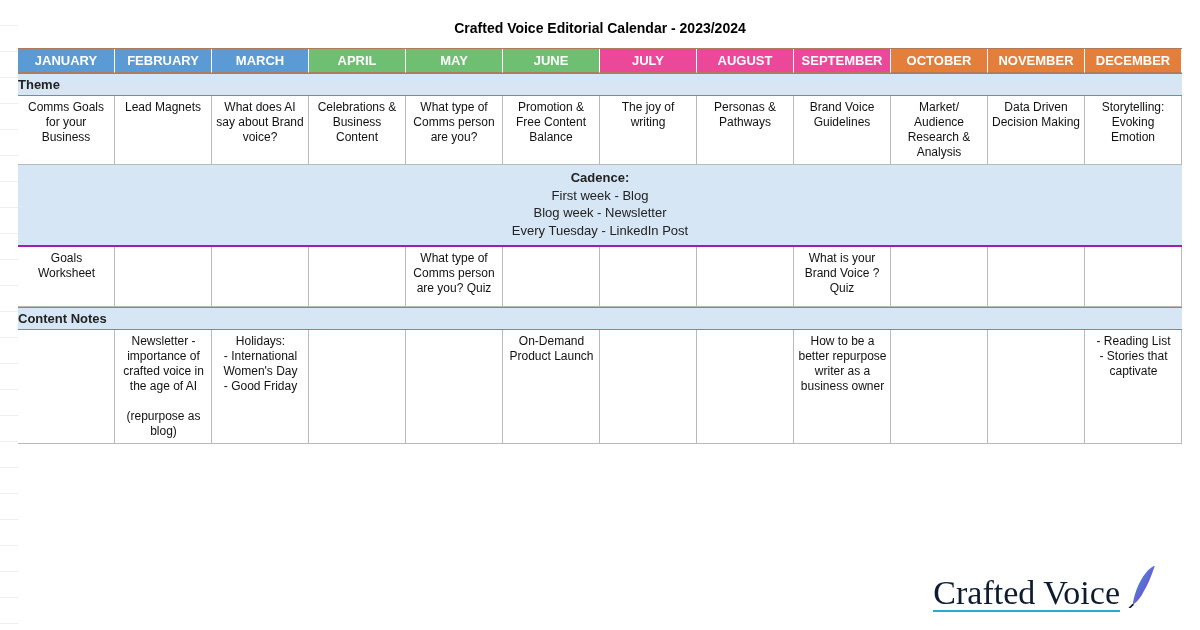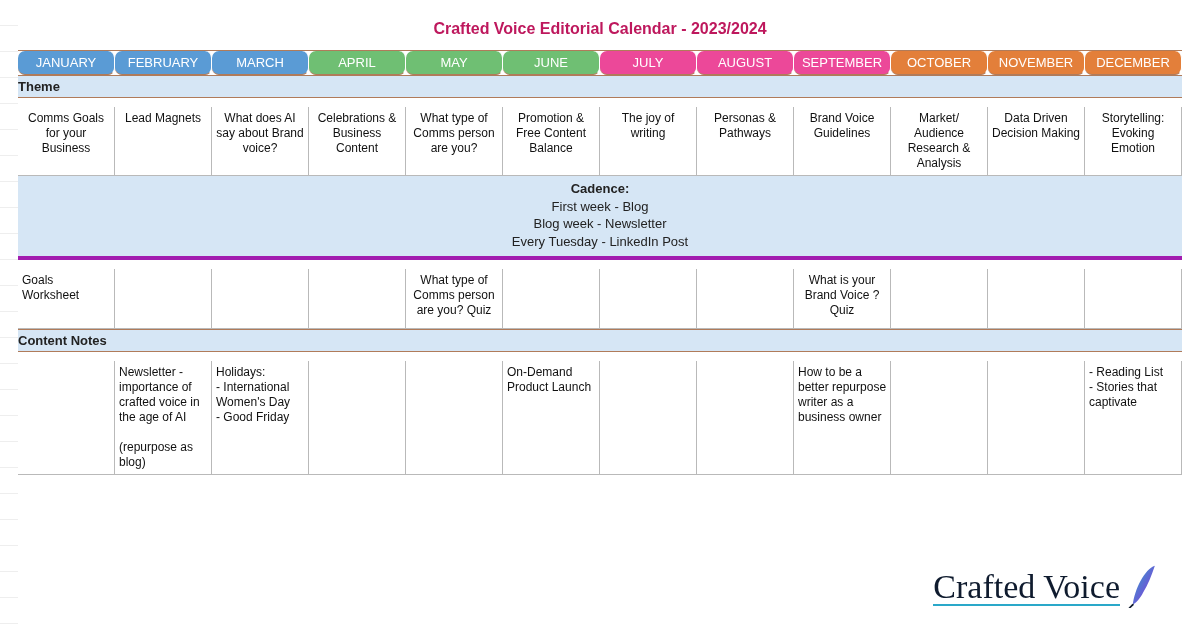--- a/index.html
+++ b/index.html
@@ -11,40 +11,39 @@
     width: 1200px;
     height: 630px;
     position: relative;
   }
   .sheet {
     padding: 14px 18px 0 18px;
   }
   .title {
     text-align: center;
     font-weight: 700;
-    font-size: 16px;
-    color: #be185d;
+    font-size: 14px;
+    color: #000000;
     padding: 6px 0 12px 0;
   }
   .grid {
     display: grid;
     grid-template-columns: repeat(12, 1fr);
     border-top: 1px solid #b07b5a;
   }
   .head {
-    font-weight: 400;
+    font-weight: 700;
     font-size: 13px;
     color: #fff;
     text-align: center;
     padding: 4px 2px;
     border-right: 1px solid #fff;
     border-bottom: 1px solid #b07b5a;
     white-space: nowrap;
     overflow: hidden;
-    border-radius: 7px;
   }
   .head.jan, .head.feb, .head.mar { background: #5a9bd5; }
   .head.apr, .head.may, .head.jun { background: #6fbf73; text-align: center; }
   .head.jul, .head.aug, .head.sep { background: #ec4899; }
   .head.oct, .head.nov, .head.dec { background: #e37f3a; }
   .band {
     grid-column: 1 / -1;
     background: #d6e6f5;
     text-align: left;
     font-weight: 700;
@@ -56,40 +55,39 @@
   }
   .cell {
     font-size: 12px;
     color: #111;
     text-align: center;
     padding: 4px 3px;
     border-right: 1px solid #b9b9b9;
     border-bottom: 1px solid #b9b9b9;
     min-height: 60px;
     line-height: 1.25;
-    margin-top: 9px;
   }
-  .cell.left { text-align: left; padding-left: 4px; }
+  .cell.left { text-align: center; padding-left: 4px; }
   .cadence {
     grid-column: 1 / -1;
     background: #d6e6f5;
     text-align: center;
     font-size: 13px;
     color: #222;
     padding: 4px 0 6px 0;
-    border-bottom: 4px solid #a21caf;
+    border-bottom: 2px solid #a21caf;
     line-height: 1.35;
   }
   .cadence .cad-title { font-weight: 700; }
   .logo {
     position: absolute;
     right: 40px;
     bottom: 18px;
     display: flex;
-    align-items: center;
+    align-items: flex-end;
     gap: 6px;
   }
   .logo .script {
     font-family: "Brush Script MT", "Segoe Script", cursive;
     font-size: 34px;
     color: #0f1b2e;
     border-bottom: 2px solid #2aa8c9;
     padding-bottom: 0px;
     line-height: 1;
   }

